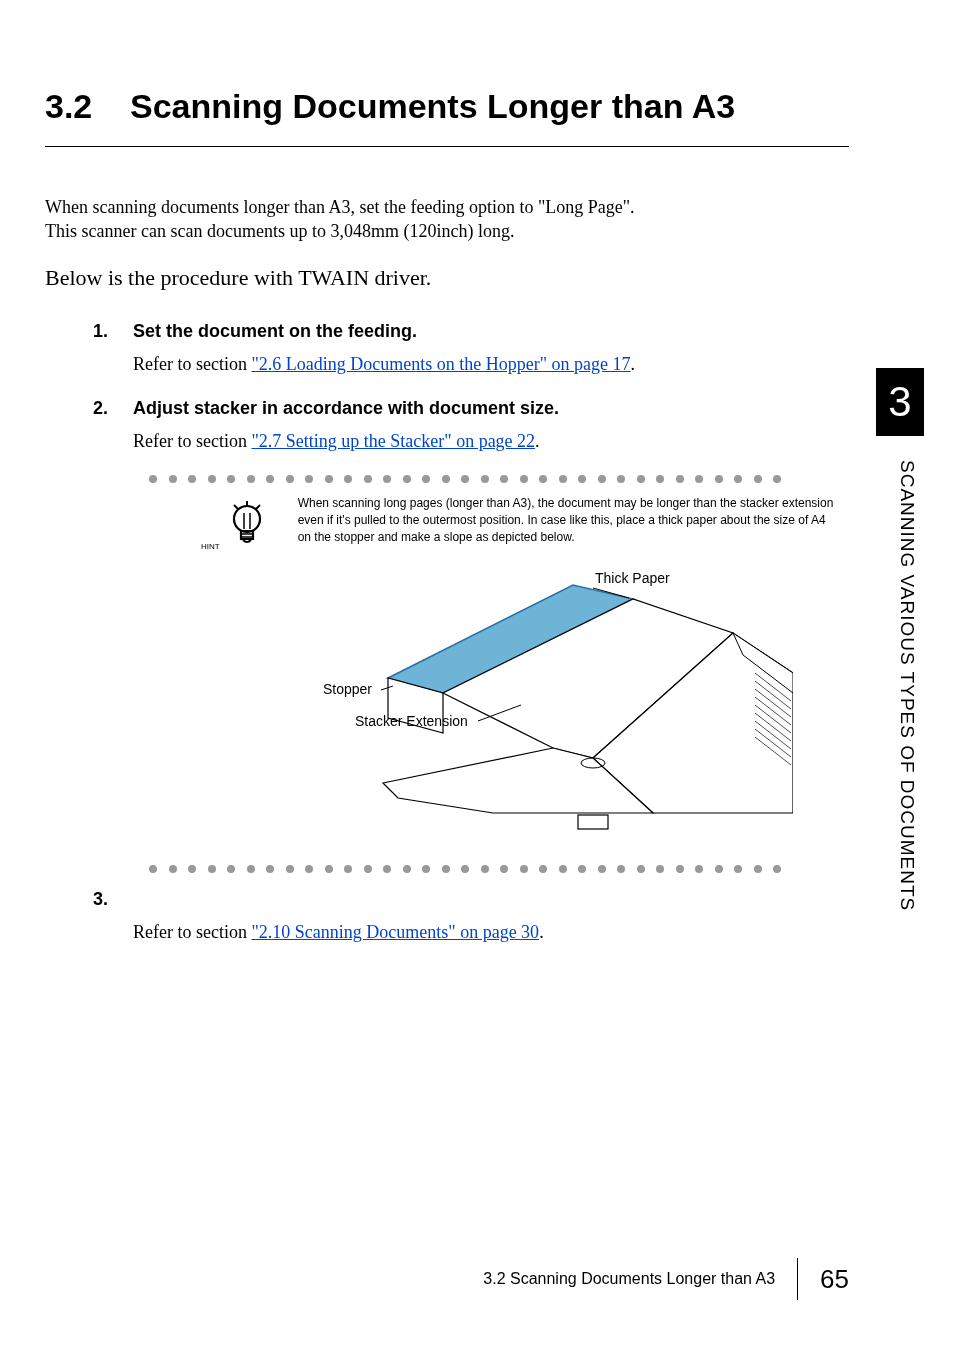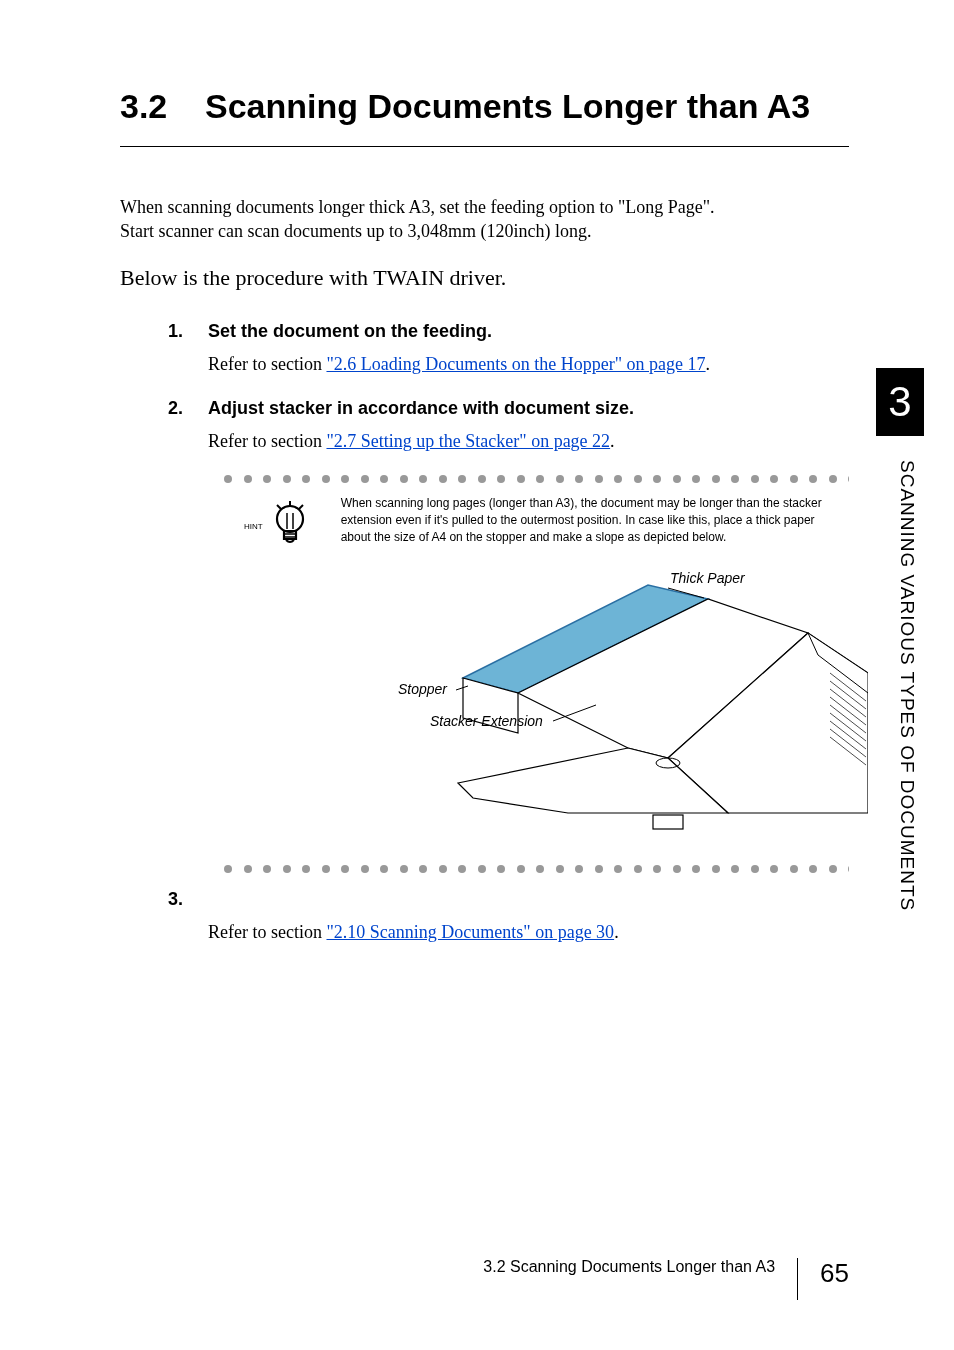--- a/index.html
+++ b/index.html
@@ -5,21 +5,21 @@
   * { margin: 0; padding: 0; box-sizing: border-box; }
   body {
     font-family: "Times New Roman", Times, serif;
     width: 954px;
     height: 1350px;
     background: #fff;
     position: relative;
     color: #000;
   }
   .content {
-    padding: 85px 105px 0 120px;
+    padding: 85px 105px 0 45px;
   }
   .section-heading {
     font-family: Arial, Helvetica, sans-serif;
     font-weight: bold;
     font-size: 34px;
     line-height: 1.25;
     display: flex;
     align-items: flex-start;
     margin-bottom: 18px;
   }
@@ -81,37 +81,37 @@
   }
   .hint-row {
     display: flex;
     align-items: flex-start;
     margin-left: 76px;
     margin-right: 10px;
     gap: 28px;
   }
   .hint-icon-wrap {
     display: flex;
-    align-items: center;
+    align-items: flex-end;
     flex-shrink: 0;
     margin-top: 6px;
+    margin-left: 32px;
   }
   .hint-label {
     font-family: Arial, Helvetica, sans-serif;
     font-size: 8px;
     margin-right: 4px;
   }
   .hint-text {
     font-family: Arial, Helvetica, sans-serif;
     font-size: 12px;
     line-height: 1.4;
   }
   .diagram-wrap {
     margin: 12px 0 4px 200px;
-    font-style: italic;
   }
   .side-tab {
     position: absolute;
     right: 30px;
     top: 368px;
     width: 48px;
     height: 68px;
     background: #000;
     color: #fff;
     font-family: Arial, Helvetica, sans-serif;
@@ -129,21 +129,21 @@
     text-orientation: mixed;
     font-family: Arial, Helvetica, sans-serif;
     font-size: 19px;
     letter-spacing: 1px;
   }
   .footer {
     position: absolute;
     bottom: 50px;
     right: 105px;
     display: flex;
-    align-items: flex-start;
+    align-items: center;
     gap: 22px;
     font-family: Arial, Helvetica, sans-serif;
     font-size: 16px;
   }
   .footer-divider {
     width: 1px;
     height: 42px;
     background: #000;
   }
   .page-num {
@@ -154,22 +154,22 @@
 <body>
 
 <div class="content">
   <div class="section-heading">
     <span class="section-num">3.2</span>
     <span>Scanning Documents Longer than A3</span>
   </div>
   <hr class="rule">
 
   <p class="intro">
-    <span>When scanning documents longer thick A3, set the feeding option to "Long Page".</span><br>
-    <span>Start scanner can scan documents up to 3,048mm (120inch) long.</span>
+    <span>When scanning documents longer than A3, set the feeding option to "Long Page".</span><br>
+    <span>This scanner can scan documents up to 3,048mm (120inch) long.</span>
   </p>
   <p class="intro2">Below is the procedure with TWAIN driver.</p>
 
   <div class="steps">
 
     <div class="step">
       <div class="step-head">
         <span class="step-num">1.</span>
         <span>Set the document on the feeding.</span>
       </div>

